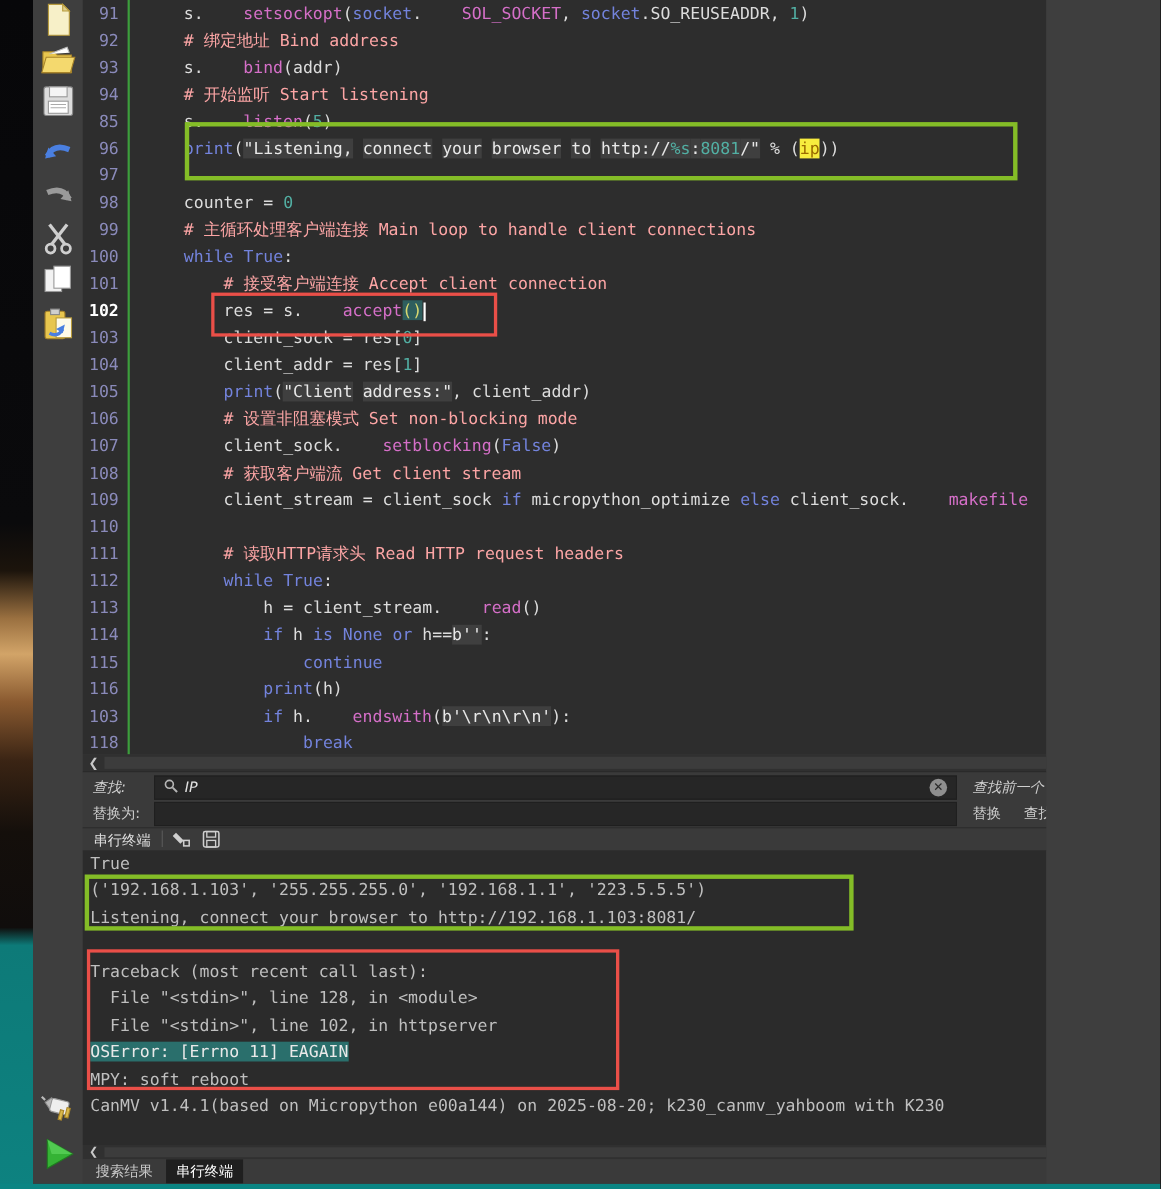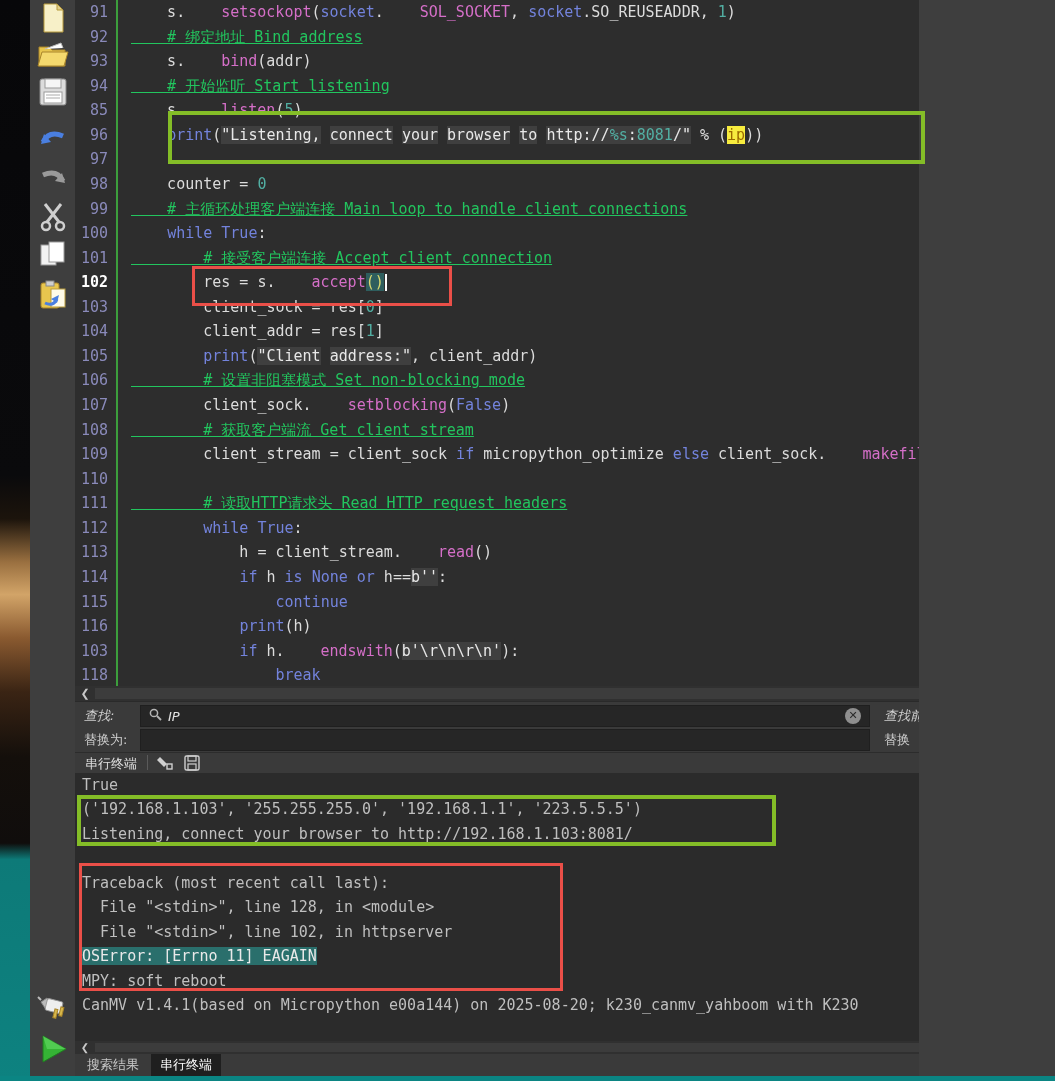--- a/index.html
+++ b/index.html
@@ -13,34 +13,34 @@
   #taskbar-strip{position:absolute;left:0;top:1076px;width:1055px;height:5px;background:#0b8583;}
 
   #ide{position:absolute;left:30px;top:0;width:1025px;height:1076px;background:#3e3e3e;}
 
   
   #toolbar{position:absolute;left:0;top:0;width:45px;height:100%;}
   .tbicon{position:absolute;left:7px;width:32px;height:32px;cursor:pointer;}
   .tbicon svg{width:32px;height:32px;display:block;}
 
   
-  #main{position:absolute;left:45px;top:0;width:844px;height:1076px;overflow:hidden;}
+  #main{position:absolute;left:45px;top:0;width:844px;height:1076px;overflow:hidden;padding-left:32px;}
 
   
   #editor{position:absolute;left:0;top:0;width:980px;height:686px;background:#2d2d2d;overflow:hidden;}
   #gutter-line{position:absolute;left:41px;top:0;width:2px;height:686px;background:#3c9e3c;}
   .crow{display:flex;height:24.57px;line-height:24.57px;white-space:pre;
         font-family:"DejaVu Sans Mono",monospace;font-size:15px;}
   .ln{width:33px;flex:0 0 33px;text-align:right;padding-right:8px;color:#8a8aba;}
   .crow.active .ln{color:#ffffff;font-weight:bold;}
   .lc{margin-left:15px;color:#dcdcdc;}
   .tk-w{color:#dcdcdc;}
   .tk-k{color:#7383dc;}
   .tk-f{color:#d56fc8;margin-left:36px;}
-  .tk-c{color:#22c55e;text-decoration:underline;}
+  .tk-c{color:#fca5a5;}
   .tk-n{color:#52afa3;}
   .tk-s{color:#e8e8e8;background:#3f3f3f;}
   .tk-sn{color:#52afa3;background:#3f3f3f;}
   .tk-hl{color:#9a6a00;background:#f7ec3e;}
   .tk-pm{color:#d8d870;background:#2e5e5e;}
   .caret{display:inline-block;width:2px;height:17px;background:#ffffff;vertical-align:middle;margin-left:1px;}
 
   
   #editor-hscroll{position:absolute;left:0;top:686px;width:980px;height:15px;background:#303030;}
   #editor-hscroll .arrow{position:absolute;left:3px;top:0;width:14px;height:15px;color:#c8c8c8;

